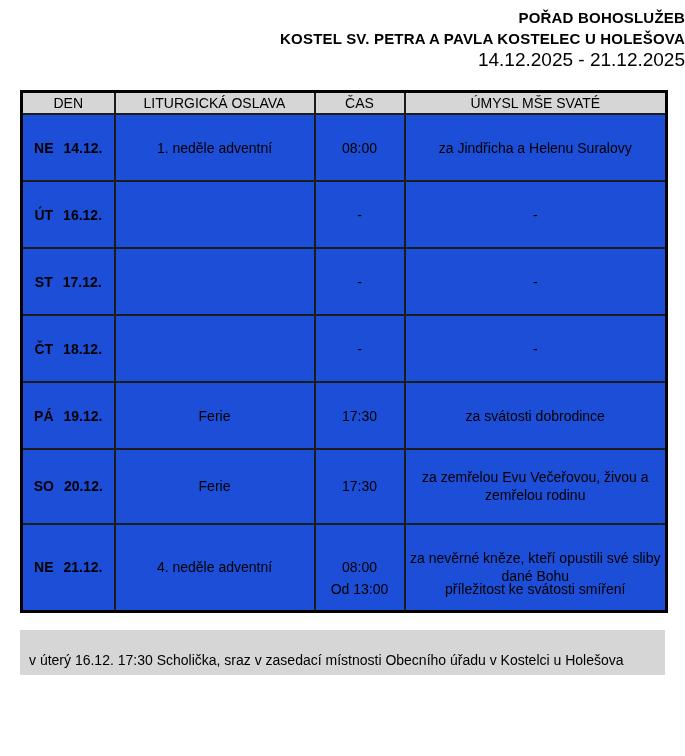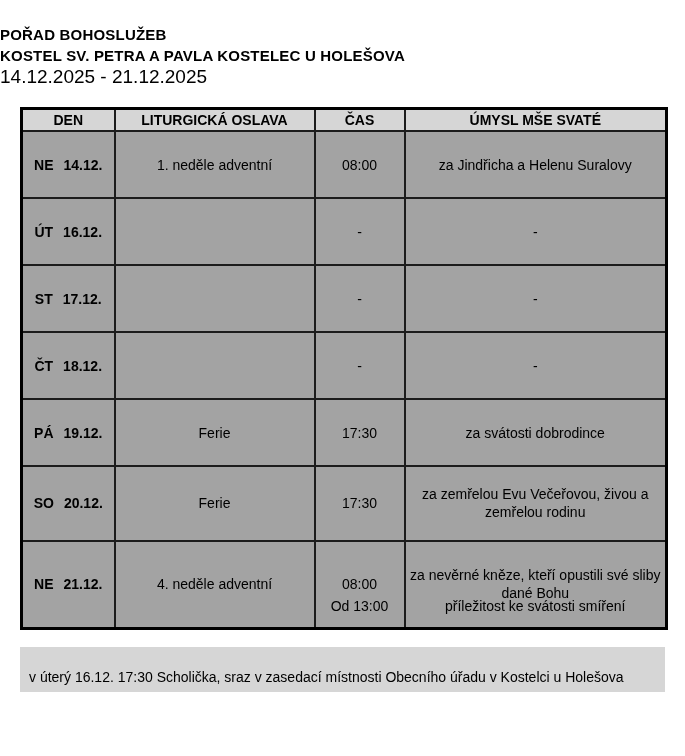--- a/index.html
+++ b/index.html
@@ -5,21 +5,21 @@
   * { box-sizing: border-box; margin: 0; padding: 0; }
   html, body {
     background: #ffffff;
     width: 685px;
     font-family: "Liberation Sans", "DejaVu Sans", sans-serif;
     color: #000000;
   }
   .page { width: 685px; height: 756px; position: relative; overflow: hidden; }
 
   
-  .titles { text-align: left; padding-top: 24px; }
+  .titles { text-align: right; padding-top: 7px; }
   .title-line1, .title-line2 {
     font-size: 15px;
     font-weight: bold;
     line-height: 21px;
     letter-spacing: 0.2px;
   }
   .title-line3 { font-size: 19px; line-height: 20px; margin-top: 1px; }
 
   
   table.schedule {
@@ -32,25 +32,25 @@
   table.schedule th, table.schedule td {
     border: 2px solid #1c1c1c;
     font-size: 14px;
     vertical-align: middle;
     text-align: center;
     line-height: 1.3;
     overflow: hidden;
   }
   table.schedule th {
     background: #d6d6d6;
-    font-weight: bold;
+    font-weight: normal;
     height: 22px;
     padding: 1px 2px;
   }
-  table.schedule td { height: 67px; background: #a3a3a3; padding: 18px 3px; }
+  table.schedule td { height: 67px; background: #1d4ed8; padding: 18px 3px; }
   tr.row-tall td { height: 88px; }
 
   td.day-cell {
     background: #d6d6d6;
     font-weight: bold;
     text-align: left;
     padding-left: 7px;
     white-space: nowrap;
   }
   .day-date { margin-left: 10px; }

